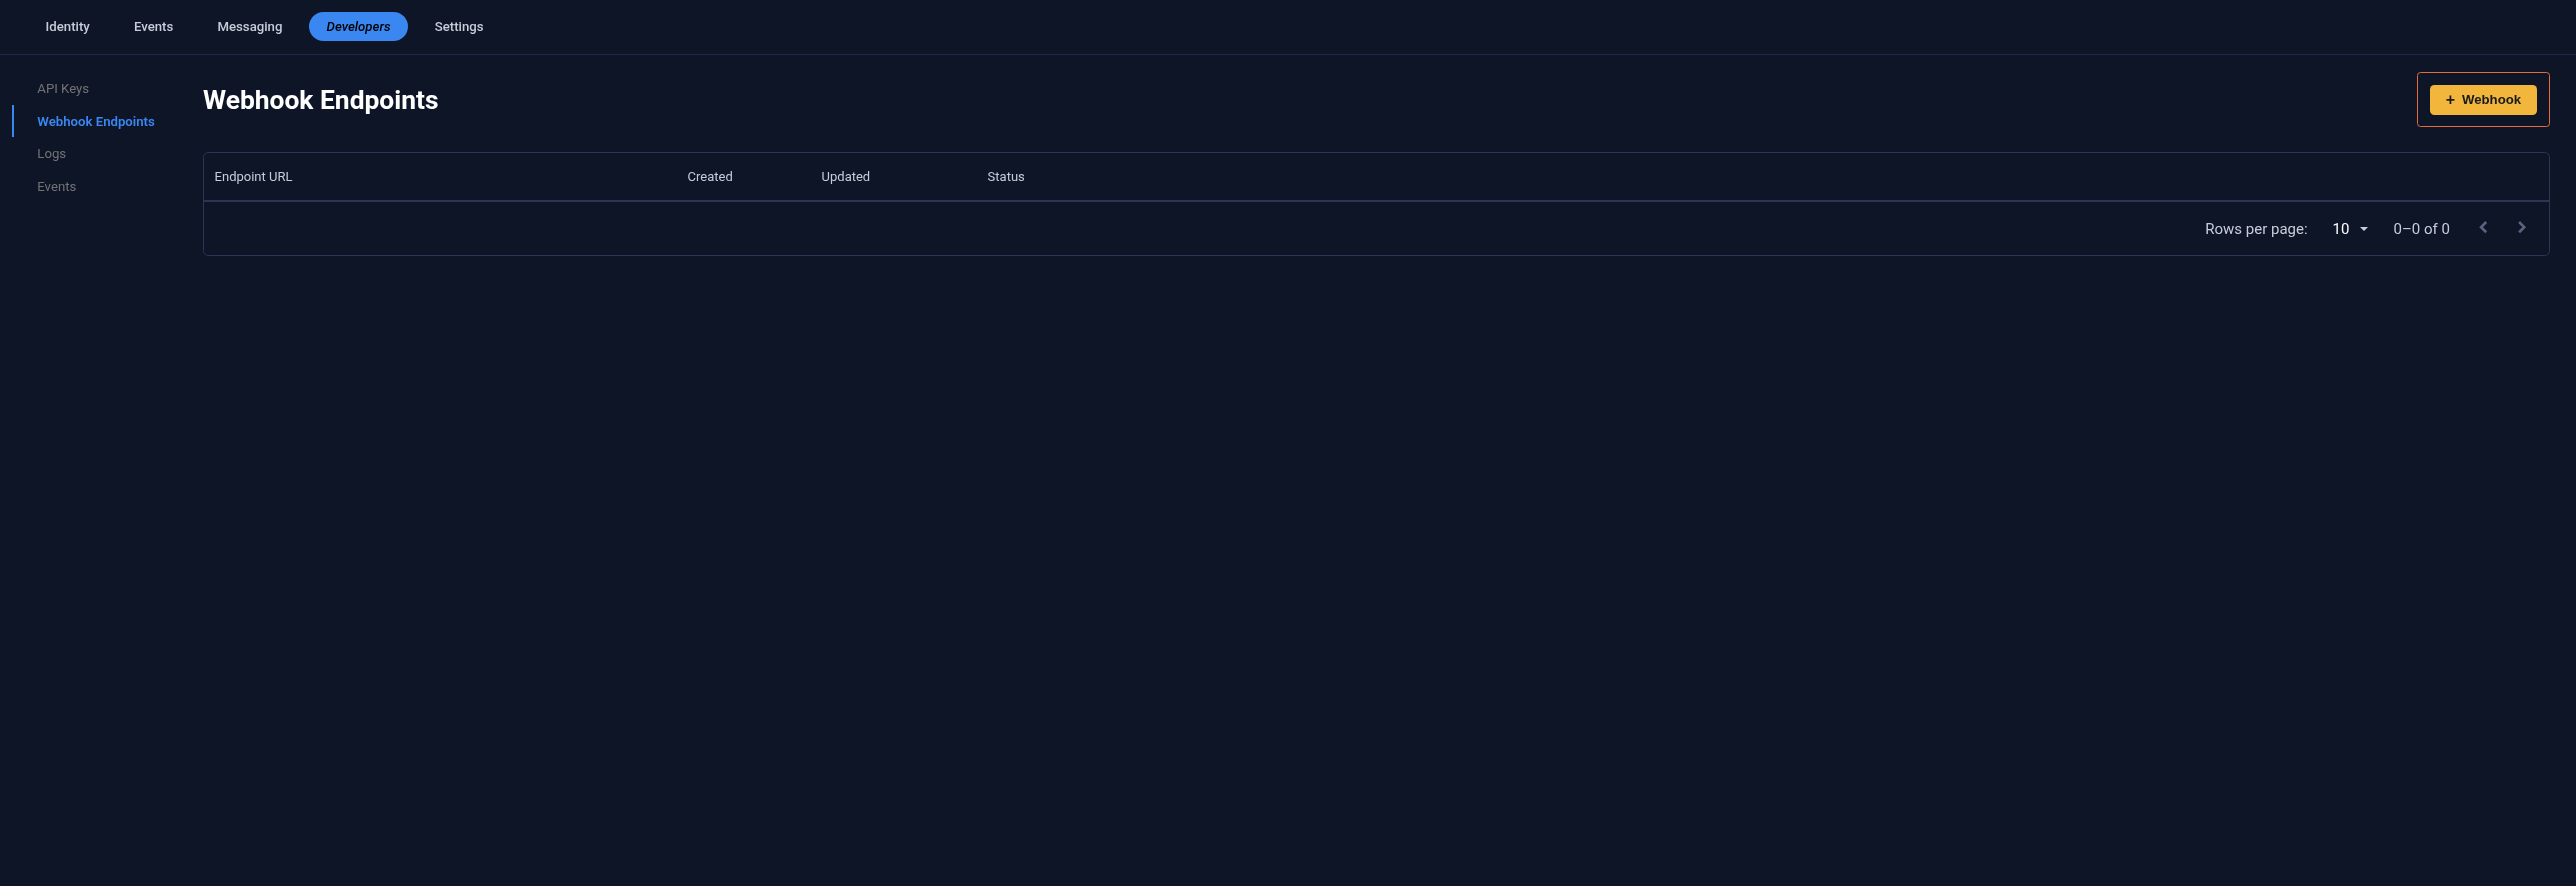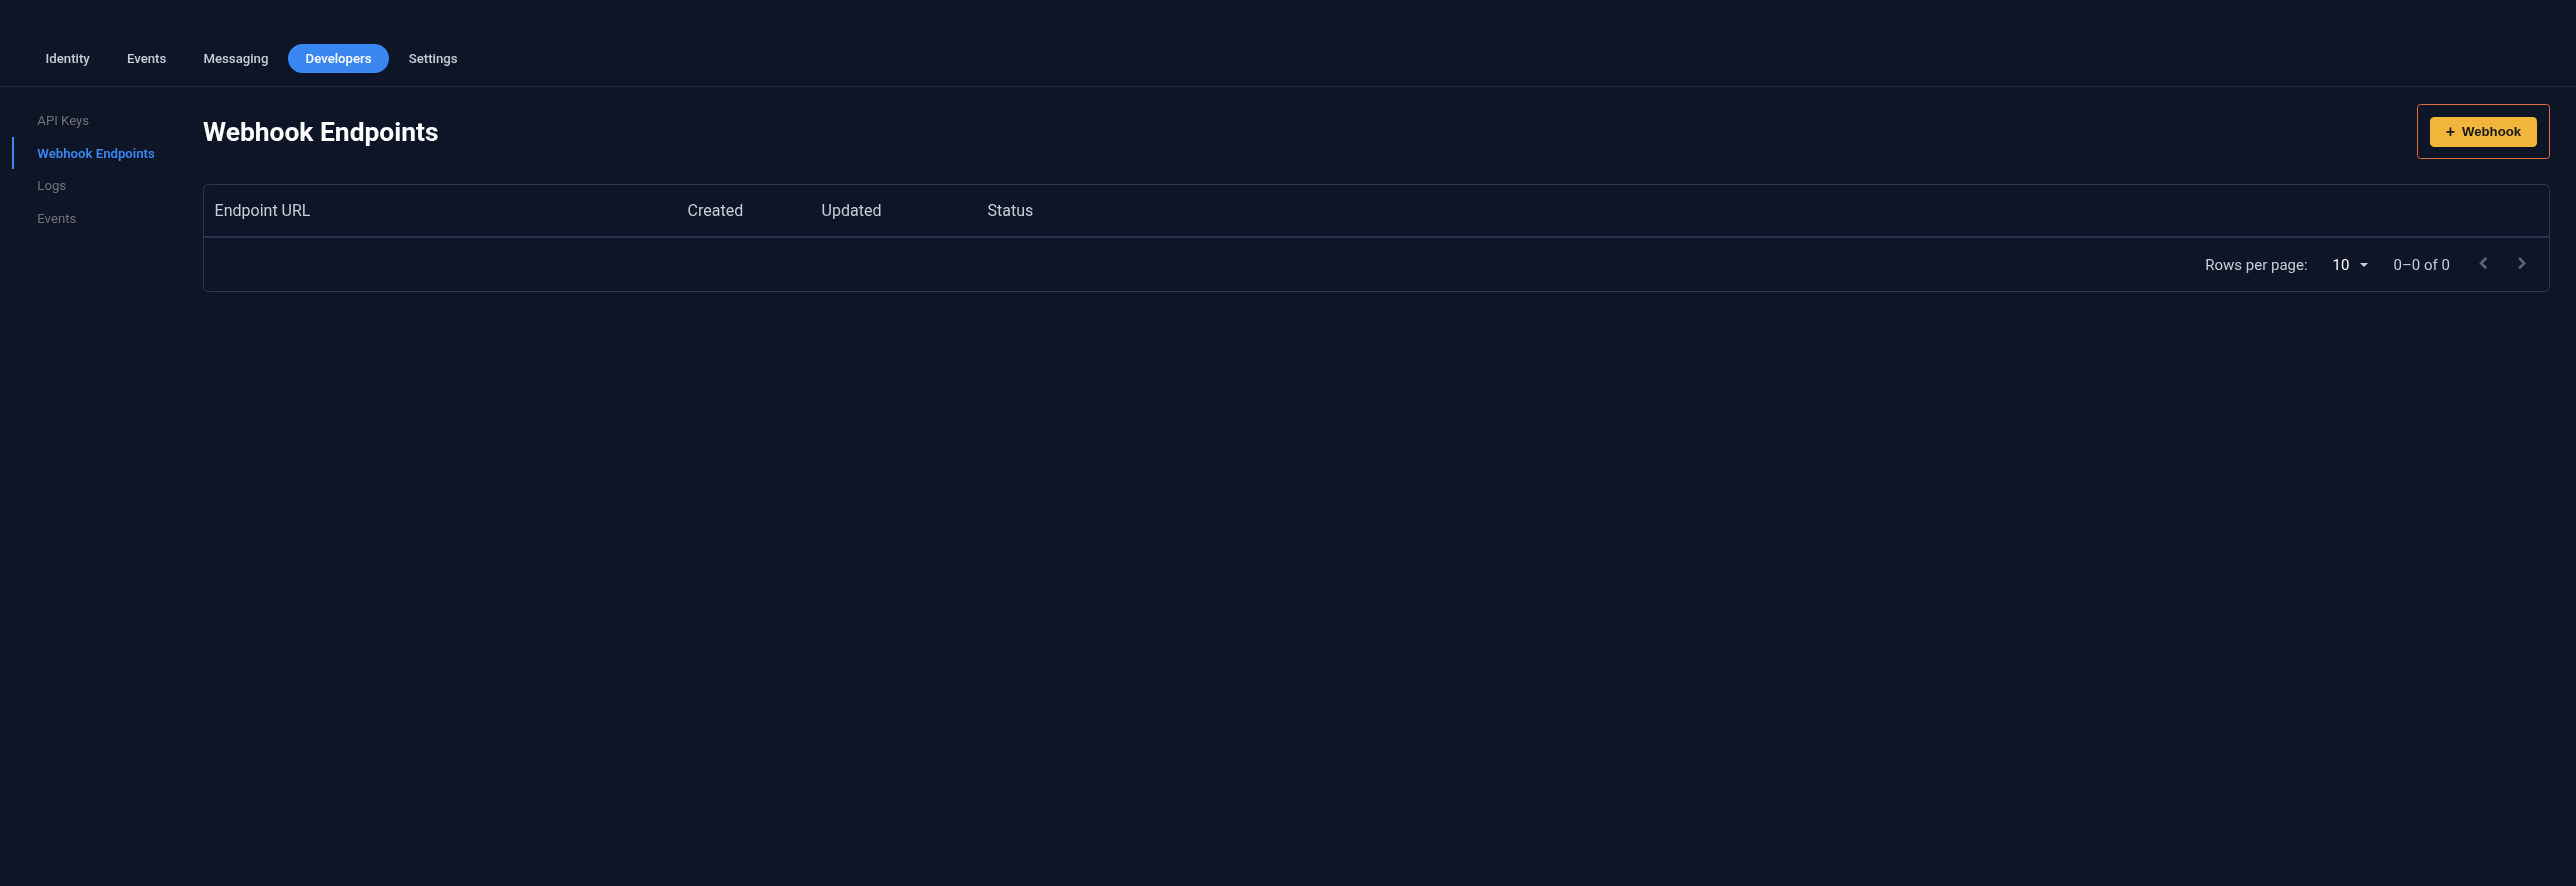--- a/index.html
+++ b/index.html
@@ -10,35 +10,35 @@
     body {
       background: #0d1527;
       color: #c7cdd8;
       font-family: -apple-system, BlinkMacSystemFont, 'Segoe UI', Roboto, sans-serif;
       font-size: 13.2px;
       min-height: 100vh;
     }
     .top-nav {
       display: flex;
       align-items: center;
-      gap: 2px;
+      gap: 9px;
       padding: 12.3px 28px;
       border-bottom: 0.9px solid #1e2a47;
-      margin-top: 32px;
     }
     .top-nav-item {
       padding: 7px 17.6px;
       border-radius: 17.6px;
       color: #c7cdd8;
       cursor: pointer;
       font-weight: 500;
     }
     .top-nav-item.active {
       background: #3a87f2;
-      color: #ffffff;
+      color: #000000;
+      font-style: italic;
     }
     .content-wrap {
       display: flex;
       padding-top: 17.6px;
     }
     .sidebar {
       width: 203px;
       flex-shrink: 0;
       padding-left: 12.3px;
     }
@@ -97,21 +97,21 @@
       border-radius: 5.3px;
       overflow: hidden;
     }
     .table-header {
       display: flex;
       padding: 16px 10.6px;
       border-bottom: 0.9px solid #2a3654;
     }
     .th {
       color: #c7cdd8;
-      font-size: 16px;
+      font-size: 13px;
     }
     .col-url { flex: 0 0 441px; }
     .col-created { flex: 0 0 166px; padding-left: 32px; }
     .col-updated { flex: 0 0 166px; }
     .col-status { flex: 0 0 166px; }
     .col-actions { flex: 1; }
     .table-body {
       height: 99px;
       display: flex;
       align-items: center;

